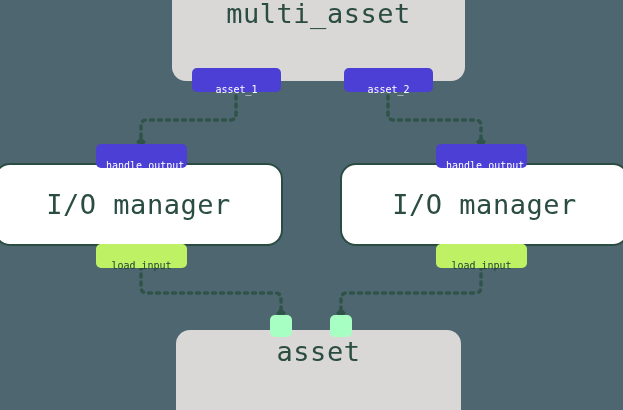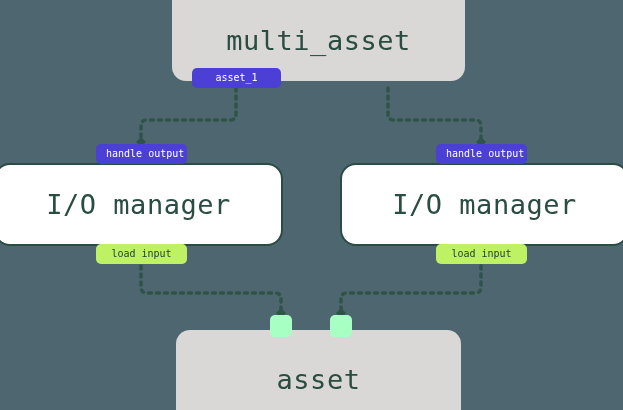--- a/index.html
+++ b/index.html
@@ -33,21 +33,21 @@
   
   .node {
     position: absolute;
     z-index: 2;
     box-sizing: border-box;
   }
   .asset-node {
     background: #d9d8d6;
     border-radius: 14px;
     display: flex;
-    align-items: center;
+    align-items: flex-start;
     justify-content: center;
   }
   .asset-title {
     font-size: 27px;
     color: #2a4c42;
     letter-spacing: 0.5px;
     line-height: 1;
     font-family: "DejaVu Sans Mono", "Liberation Mono", monospace;
   }
   .iom-node {
@@ -65,21 +65,21 @@
     line-height: 1;
     font-family: "DejaVu Sans Mono", "Liberation Mono", monospace;
   }
   
   .badge {
     position: absolute;
     z-index: 3;
     box-sizing: border-box;
     height: 20px;
     line-height: 20px;
-    padding: 0 10px;
+    padding: 12px 10px;
     border-radius: 5px;
     font-size: 10px;
     white-space: nowrap;
     text-align: center;
     font-family: "DejaVu Sans Mono", "Liberation Mono", monospace;
   }
   .badge-purple {
     background: #4c3fd6;
     color: #ffffff;
   }
@@ -117,20 +117,21 @@
 
     <path d="M 481,266 L 481,287 Q 481,293 475,293 L 347,293 Q 341,293 341,299 L 341,313" fill="none" stroke="#2f5348" stroke-width="3.5" stroke-dasharray="3 5" stroke-linecap="round" marker-end="url(#diamond)"></path>
   </svg>
 
   <div class="node asset-node" style="left:172px; top:0px; width:293px; height:81px; border-top-left-radius:0; border-top-right-radius:0;">
     <span class="asset-title">multi_asset</span>
   </div>
 
   <div class="badge badge-purple" style="left:192px; top:68px; width:89px;">asset_1</div>
 
+  <div class="badge badge-purple" style="left:344px; top:68px; width:89px;">asset_2</div>
 
   <div class="node iom-node" style="left:-6px; top:163px; width:289px; height:83px;">
     <span class="iom-title">I/O manager</span>
   </div>
 
   <div class="badge badge-purple" style="left:96px; top:144px; width:91px;">handle output</div>
 
   <div class="badge badge-green" style="left:96px; top:244px; width:91px;">load input</div>
 
   <div class="node iom-node" style="left:340px; top:163px; width:289px; height:83px;">

